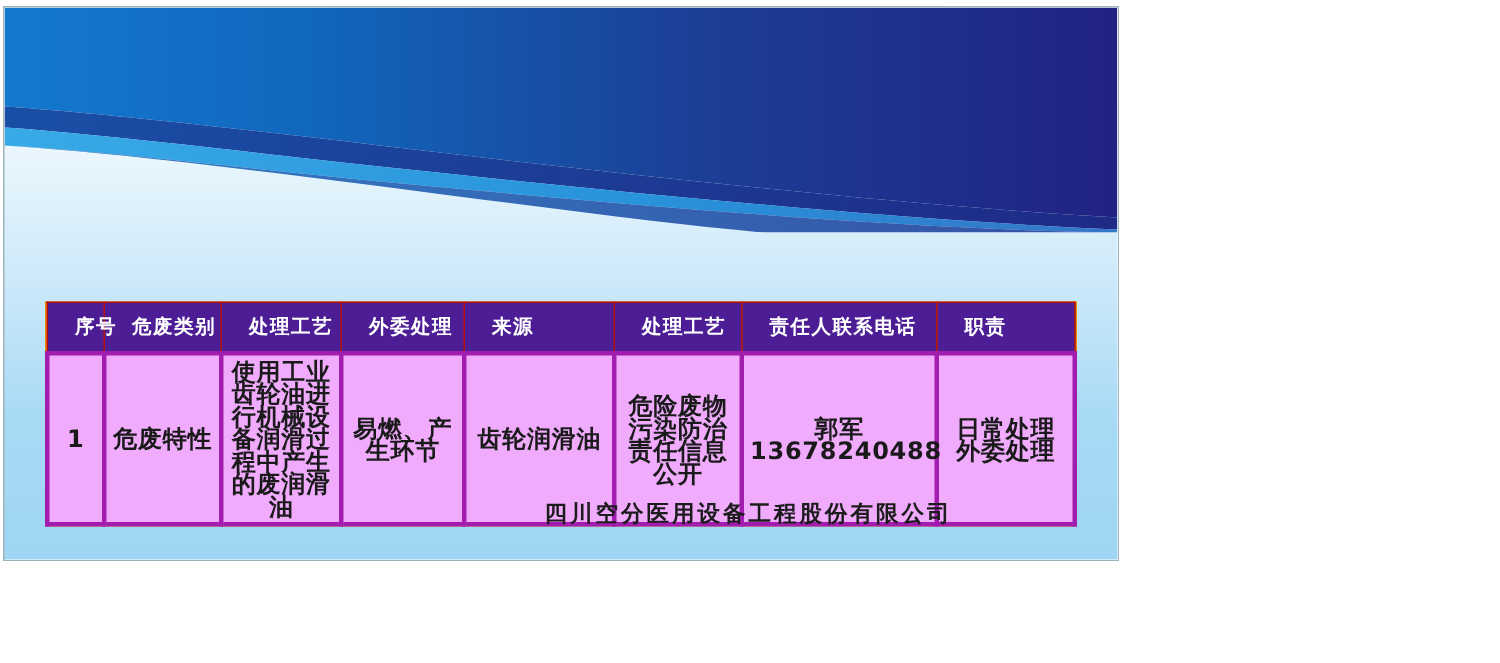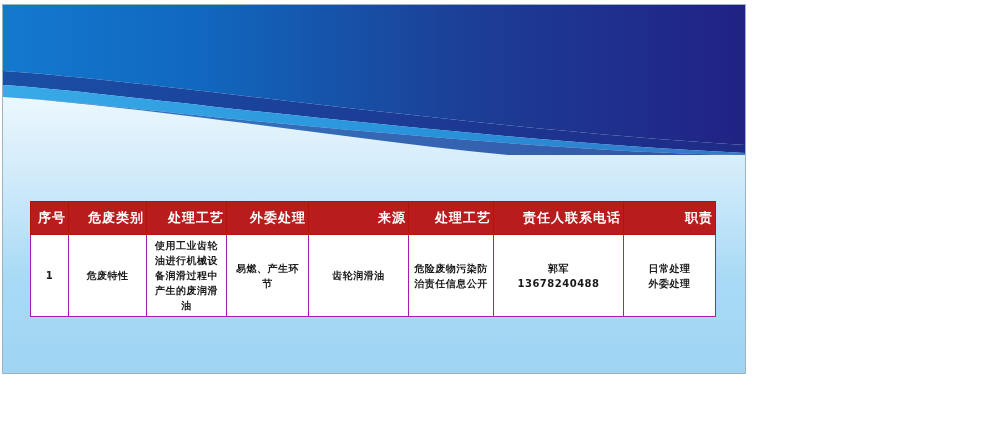--- a/index.html
+++ b/index.html
@@ -44,40 +44,40 @@
   .table-wrap{
     position:absolute;left:27px;top:196px;
   }
   table.info{
     border-collapse:collapse;
     table-layout:fixed;
     width:685px;
     background:#f08a00;
   }
   table.info th{
-    background:#b91c1c;
+    background:#4c1d95;
     color:#ffffff;
     font-size:13px;
     font-weight:bold;
     letter-spacing:1px;
     height:32px;
     border:1px solid #b31208;
-    padding:0 2px;
+    padding:0 18px;
     white-space:nowrap;
-    text-align:right;
+    text-align:left;
     vertical-align:middle;
   }
   table.info td{
-    background:#ffffff;
+    background:#f0abfc;
     color:#1a1a1a;
-    font-size:10px;
+    font-size:16px;
     font-weight:bold;
     letter-spacing:0.5px;
     line-height:15px;
-    border:1px solid #a21caf;
+    border:3px solid #a21caf;
     padding:3px 4px;
     text-align:center;
     vertical-align:middle;
     height:70px;
   }
   td.idx{font-size:13px;}
   td.wrapcell{text-align:left;}
 
   
   .company{
@@ -175,15 +175,18 @@
             </td>
             <td>
               <div>日常处理</div>
               <div>外委处理</div>
             </td>
           </tr>
         </tbody>
       </table>
     </div>
 
+    <div class="company">
+      <span class="company-inner">四川空分医用设备工程股份有限公司</span>
+    </div>
 
   </div>
 </div>
 
 </body></html>

